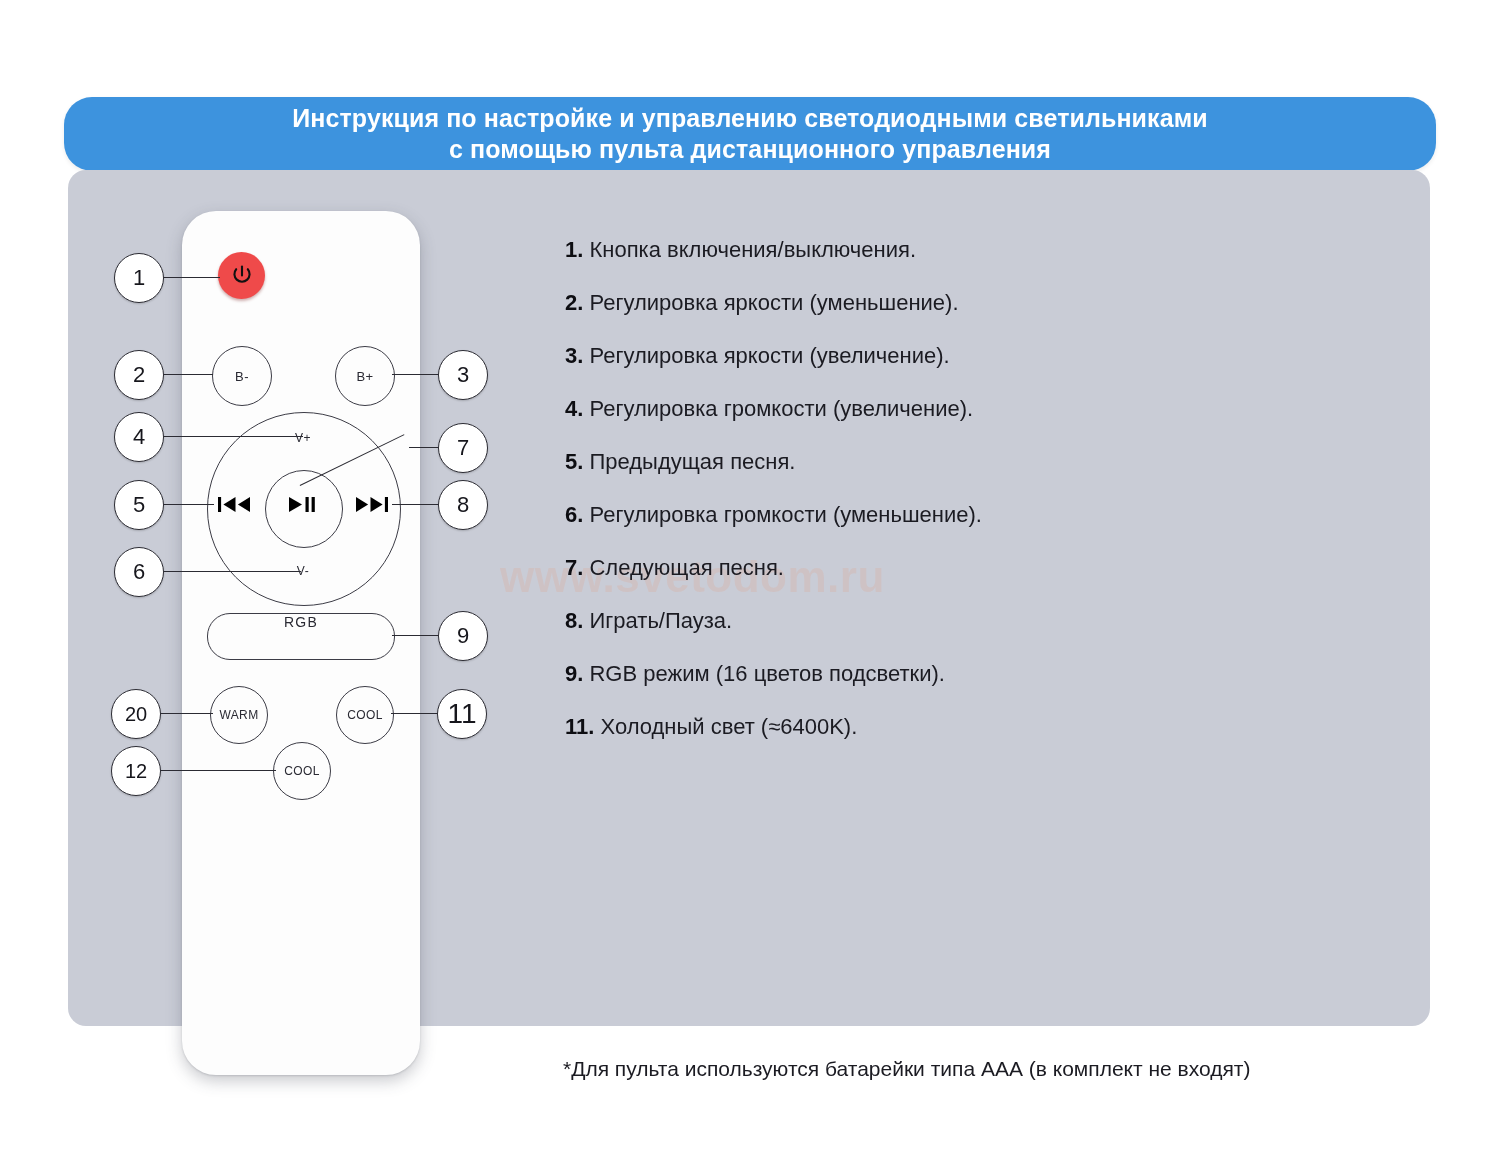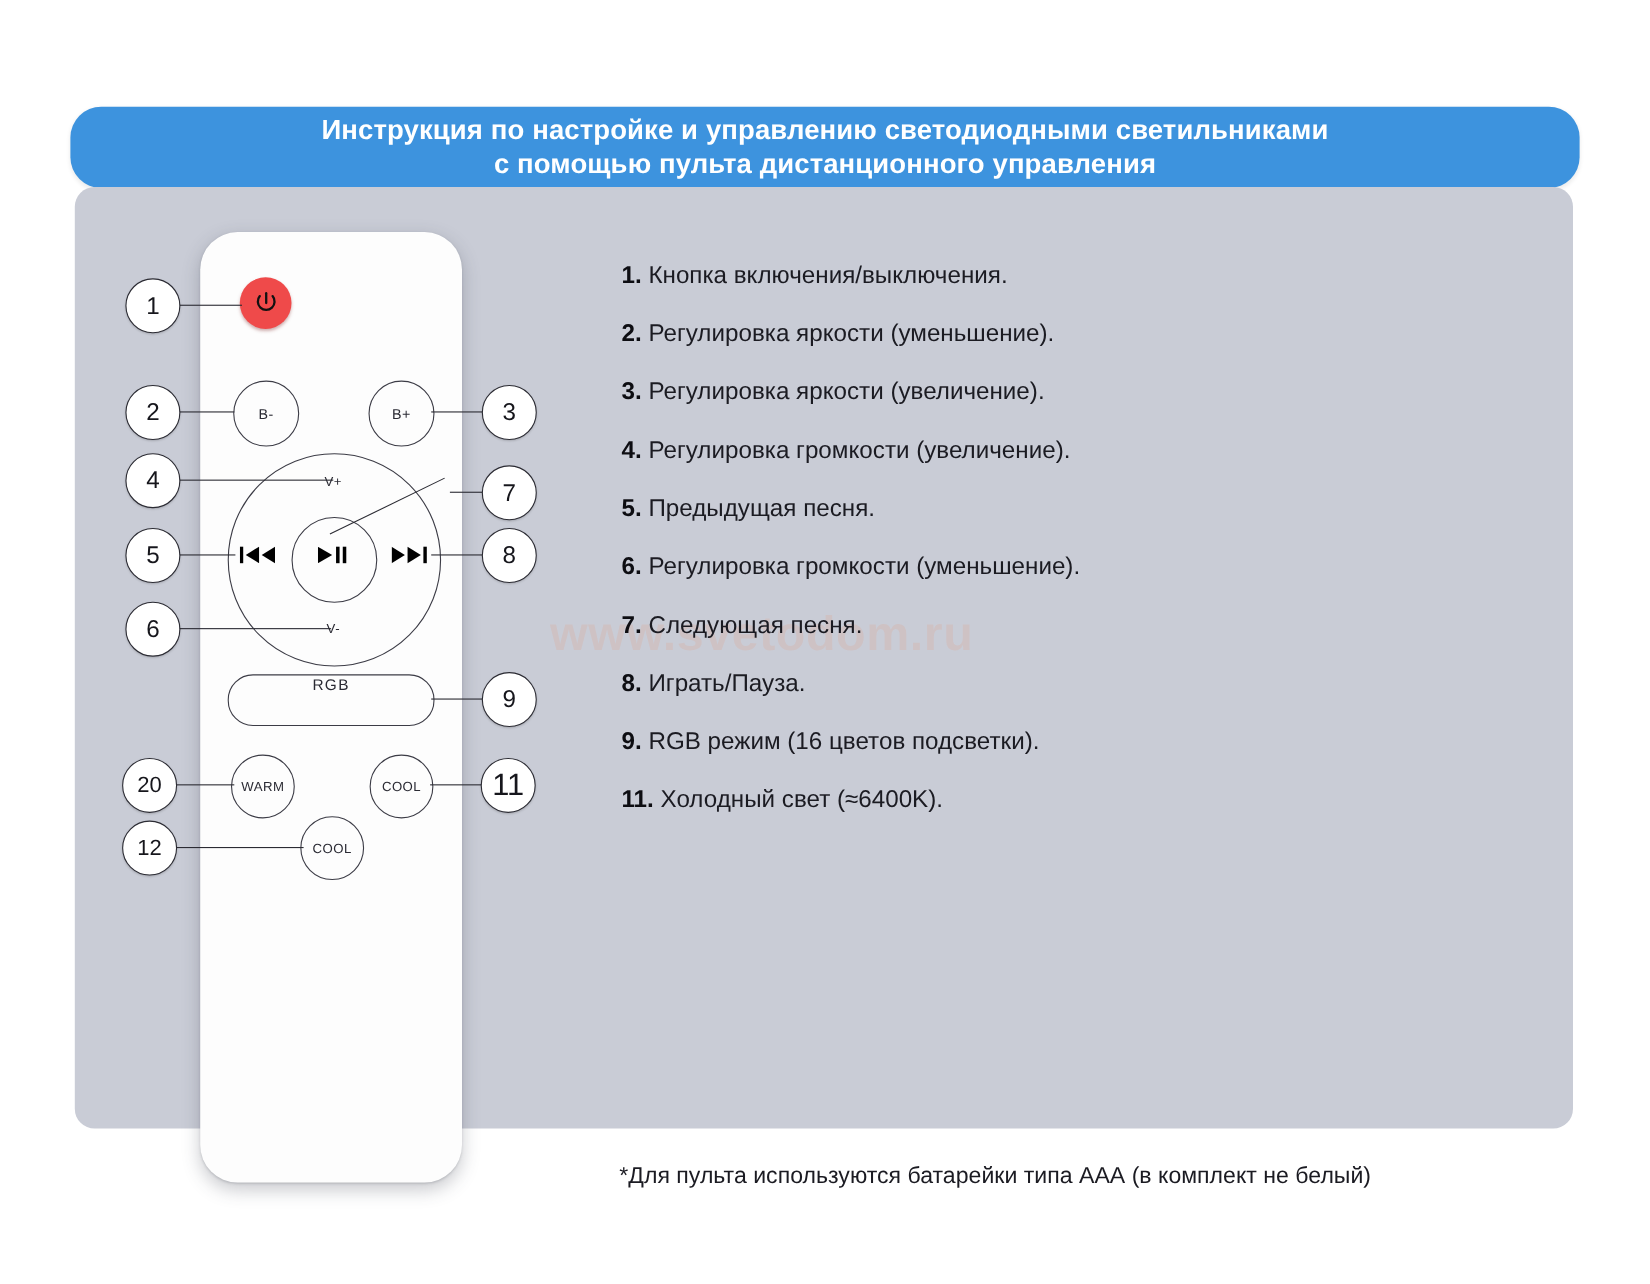--- a/index.html
+++ b/index.html
@@ -296,13 +296,13 @@
 
 
   <div class="instr-item">
     <span class="num">11.</span>
     <span class="txt">Холодный свет  (≈6400K).</span>
   </div>
 
 
 </div>
 
-<div id="footnote">*Для пульта используются батарейки типа ААА (в комплект не белый)</div>
+<div id="footnote">*Для пульта используются батарейки типа ААА (в комплект не входят)</div>
 
 </body></html>

